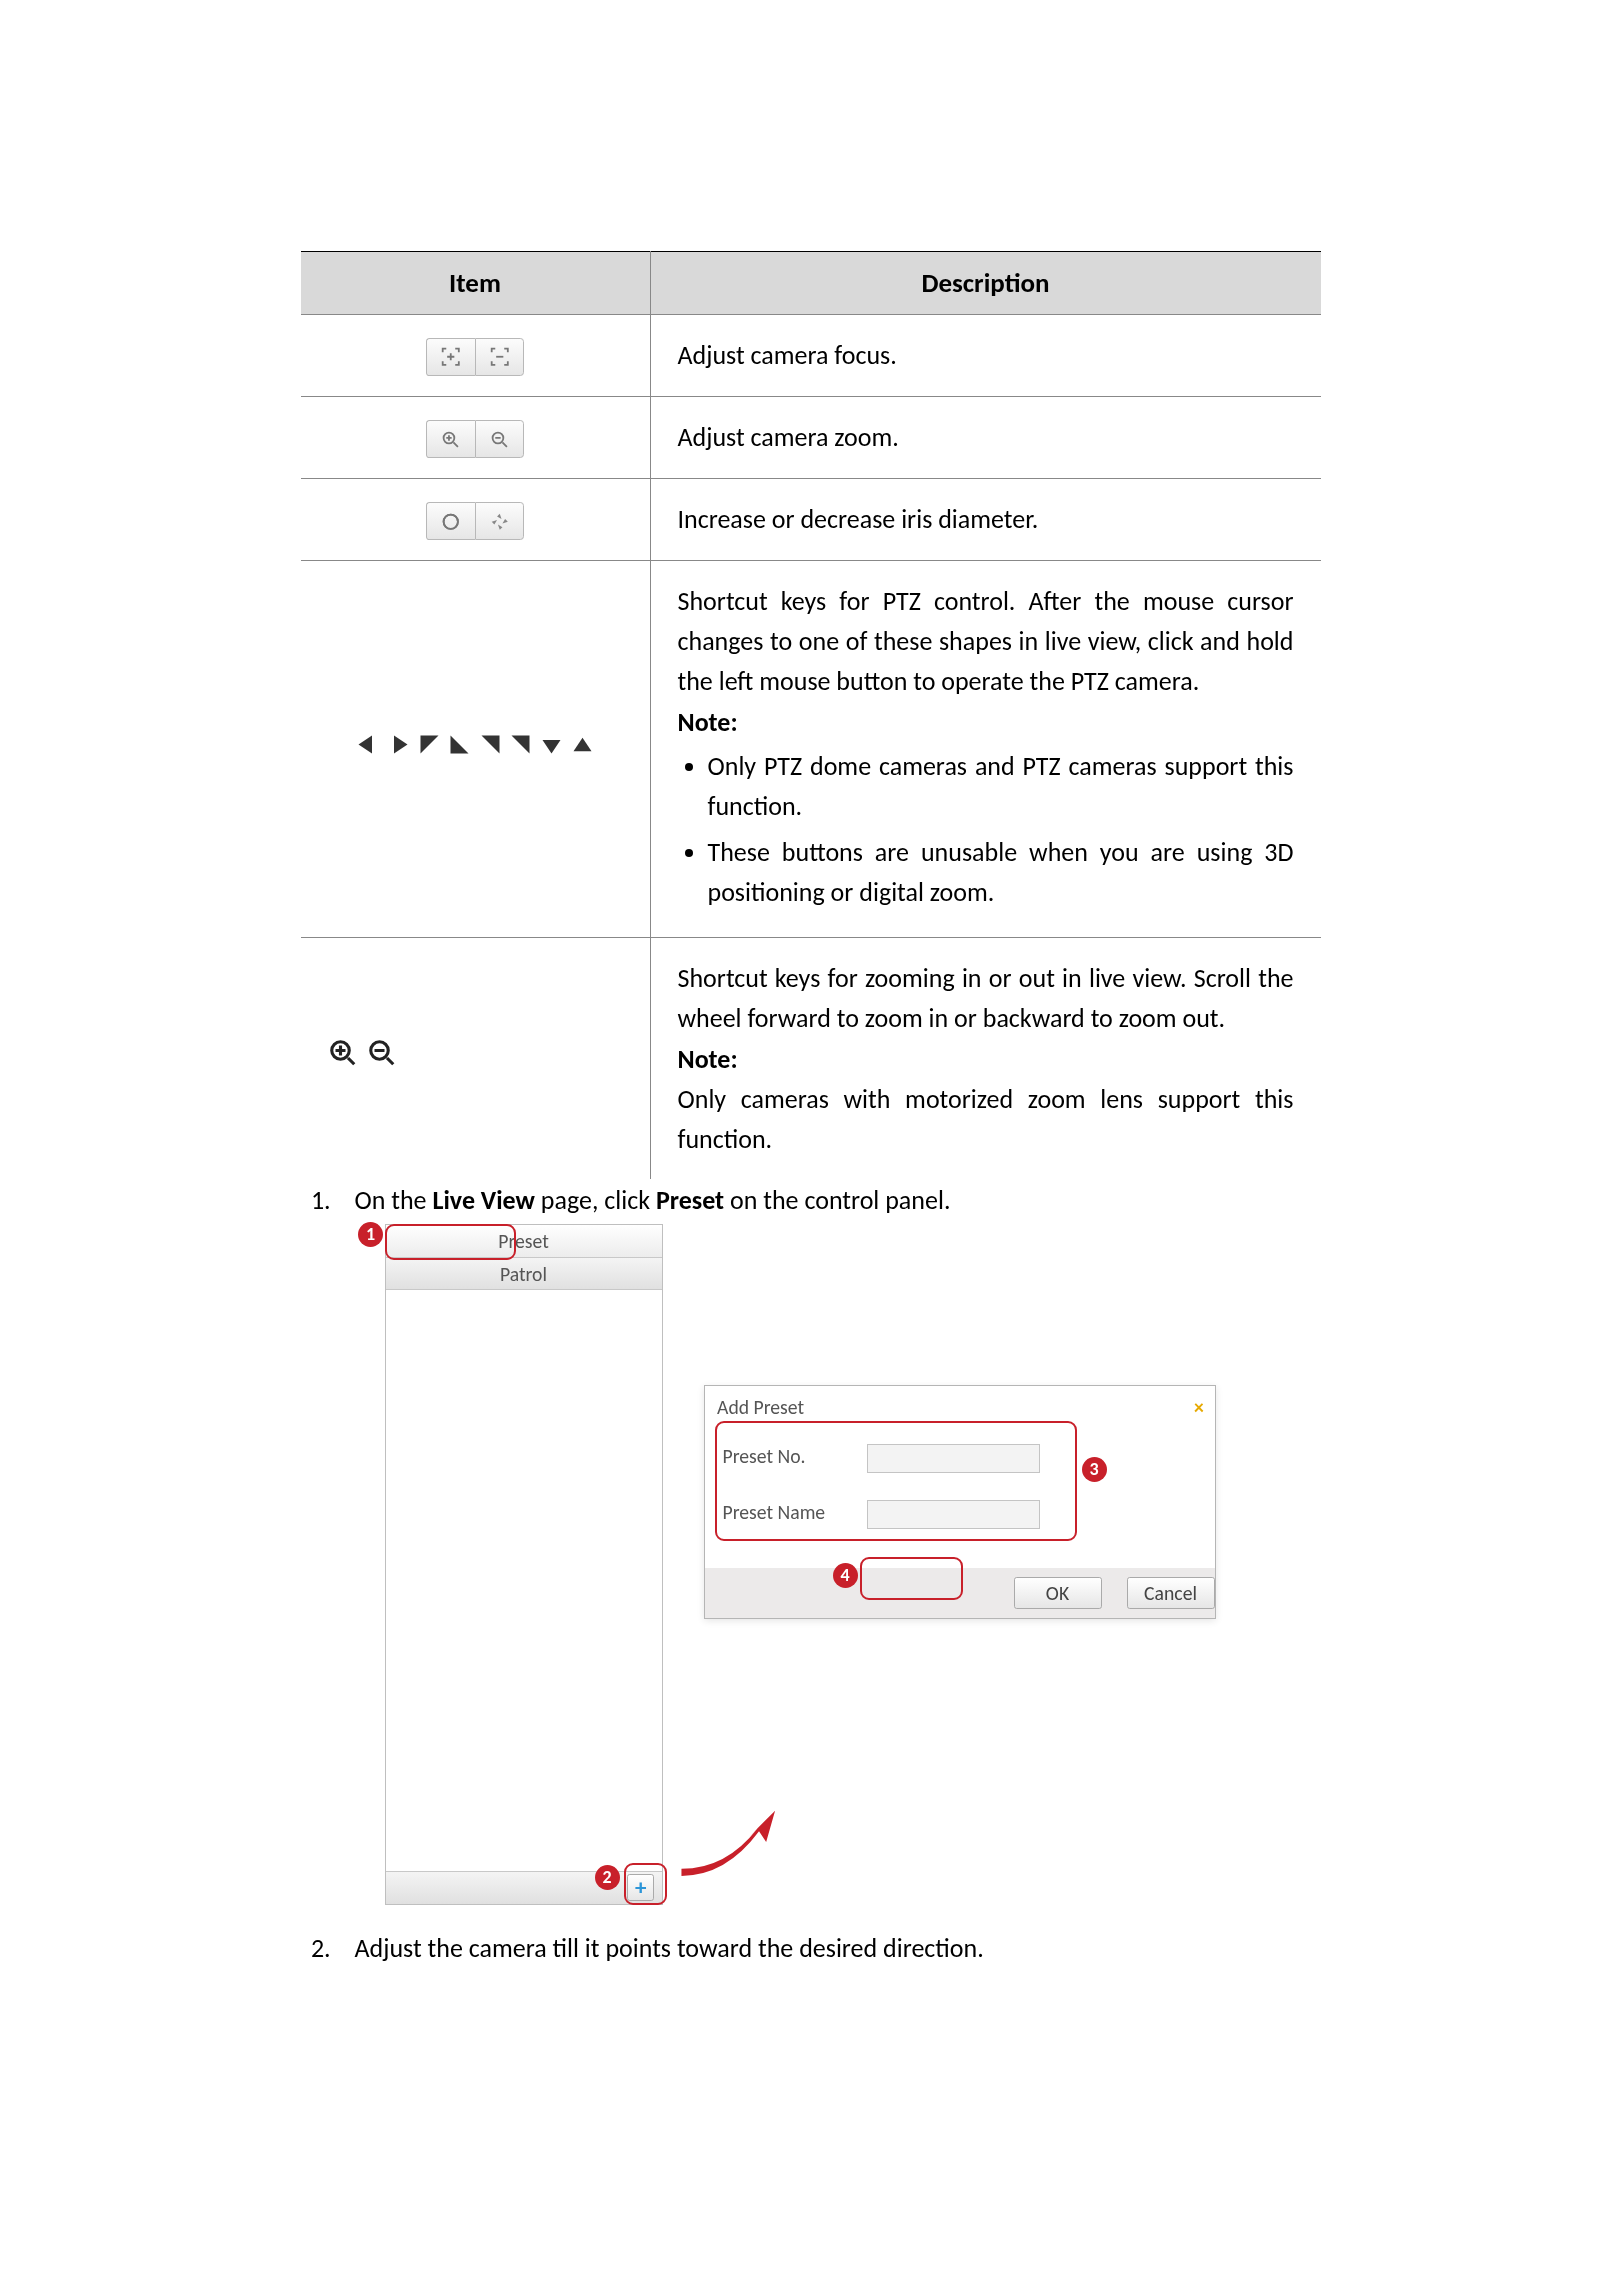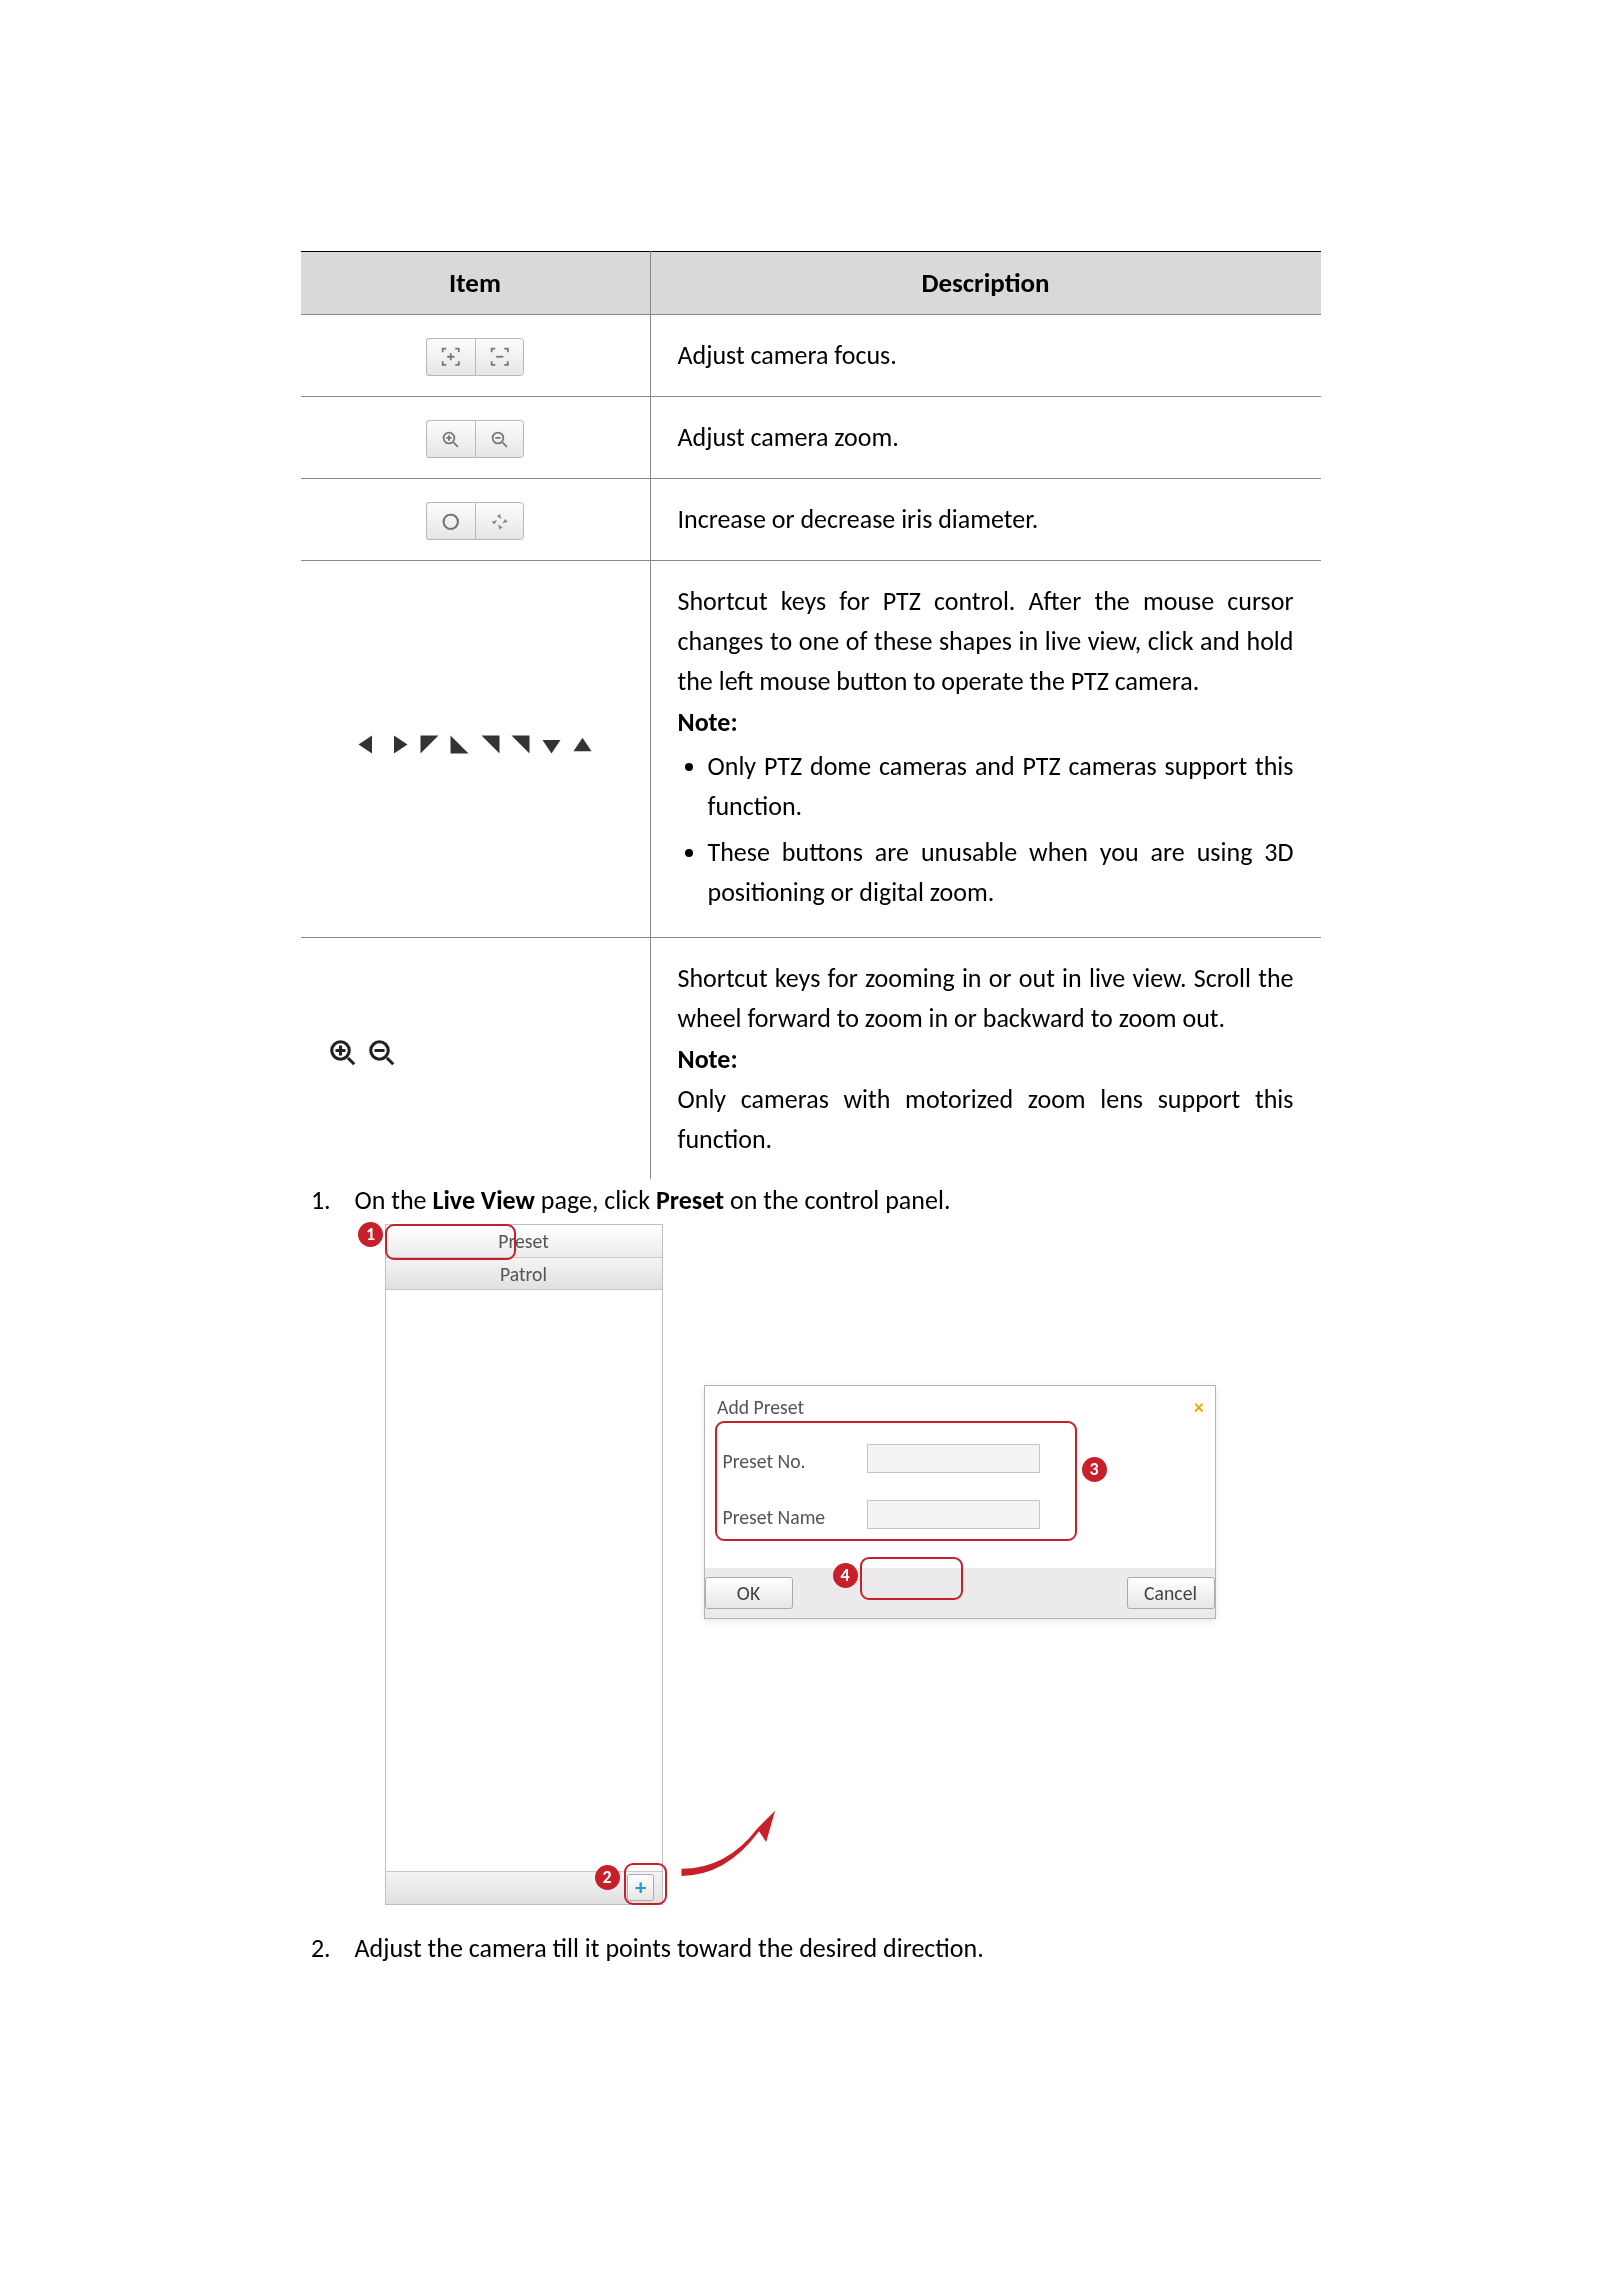--- a/index.html
+++ b/index.html
@@ -154,32 +154,32 @@
     font-size: 19.7px; color:#555;
     padding: 9px 12.5px;
     position:relative;
   }
   .dialog-close {
     position:absolute; right:10.7px; top:9px;
     color:#e7a900; font-size:19.7px; font-weight:bold;
   }
   .dialog-body { padding: 3.6px 18px 12.5px 18px; }
   .form-row {
-    display:flex; align-items:flex-end; gap:19px;
+    display:flex; align-items:flex-start; gap:19px;
     font-size:19.7px; color:#555; margin: 12.5px 0 27px 0;
   }
   .form-row label { width:125px; }
   .form-row input {
     width: 161px; height:27px;
     background:#f3f3f3; border:0.9px solid #c4c4c4;
     font-size:18px; padding:0 5.4px;
   }
   .dialog-footer {
     background:#eceaea; padding: 9px 0;
-    display:flex; justify-content:space-between; gap:25px;
+    display:flex; justify-content:flex-end; gap:25px;
   }
   .dlg-btn {
     width:86px; height:30px;
     background:linear-gradient(#fff,#e6e6e6);
     border:0.9px solid #aaa; border-radius:2.7px;
     font-size:19.7px; color:#444;
     display:flex; align-items:center; justify-content:center;
   }
 
   

